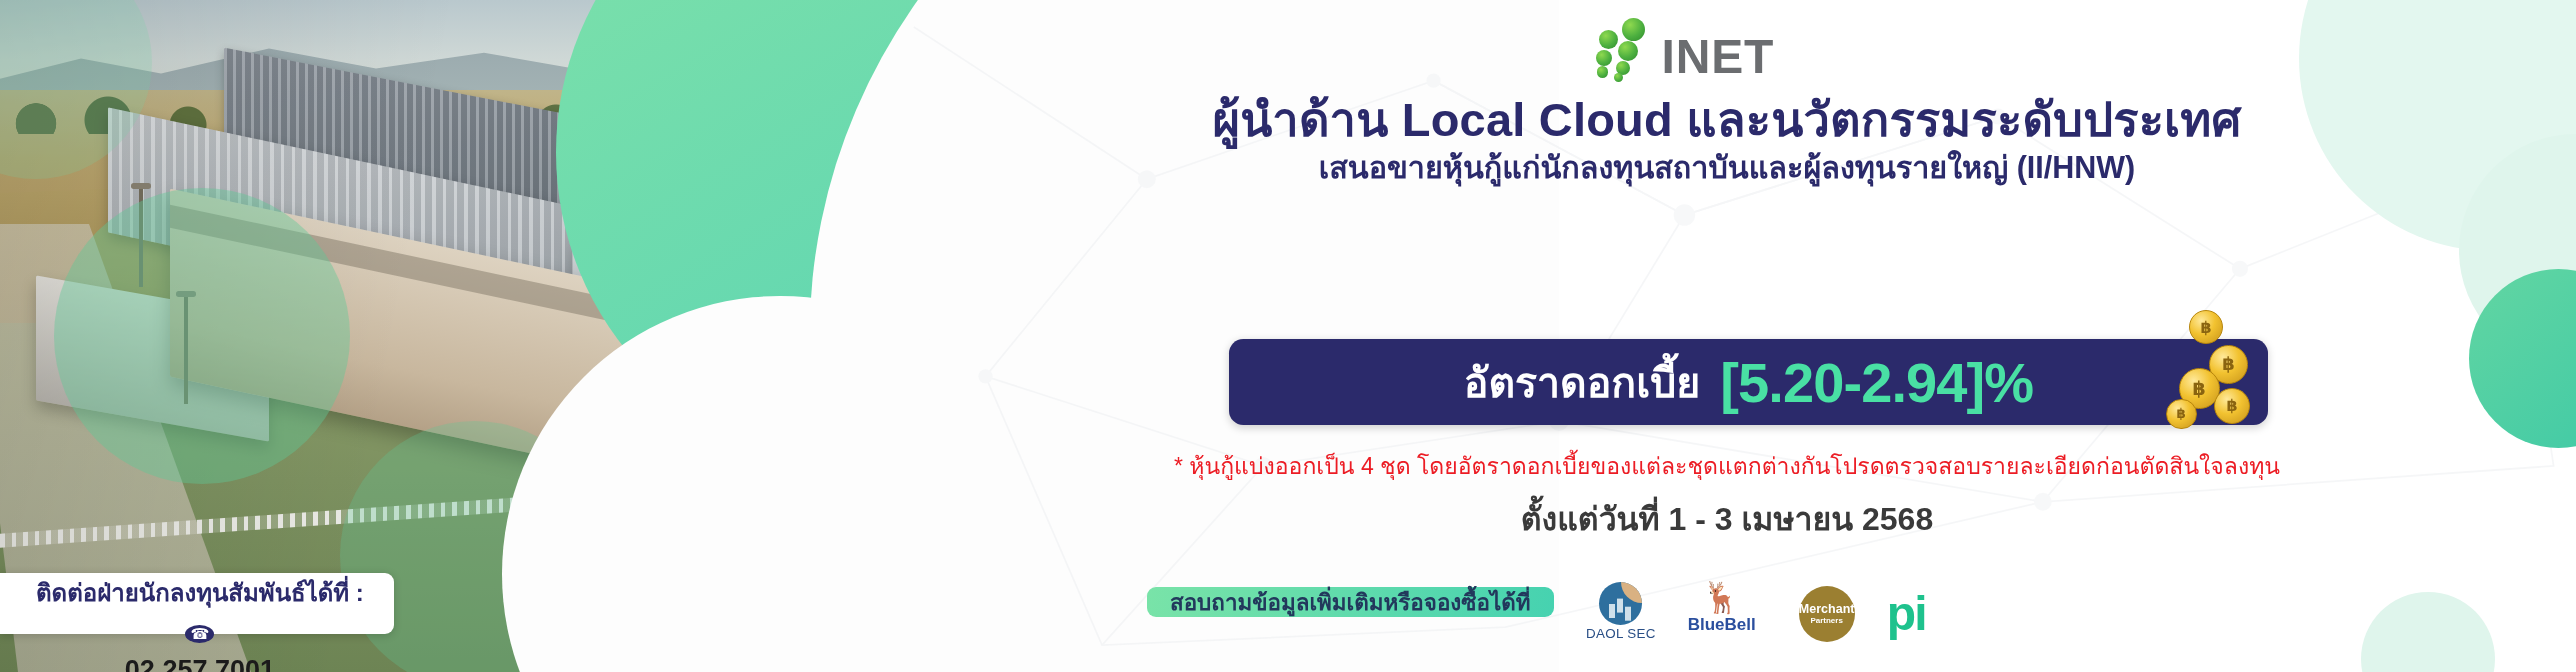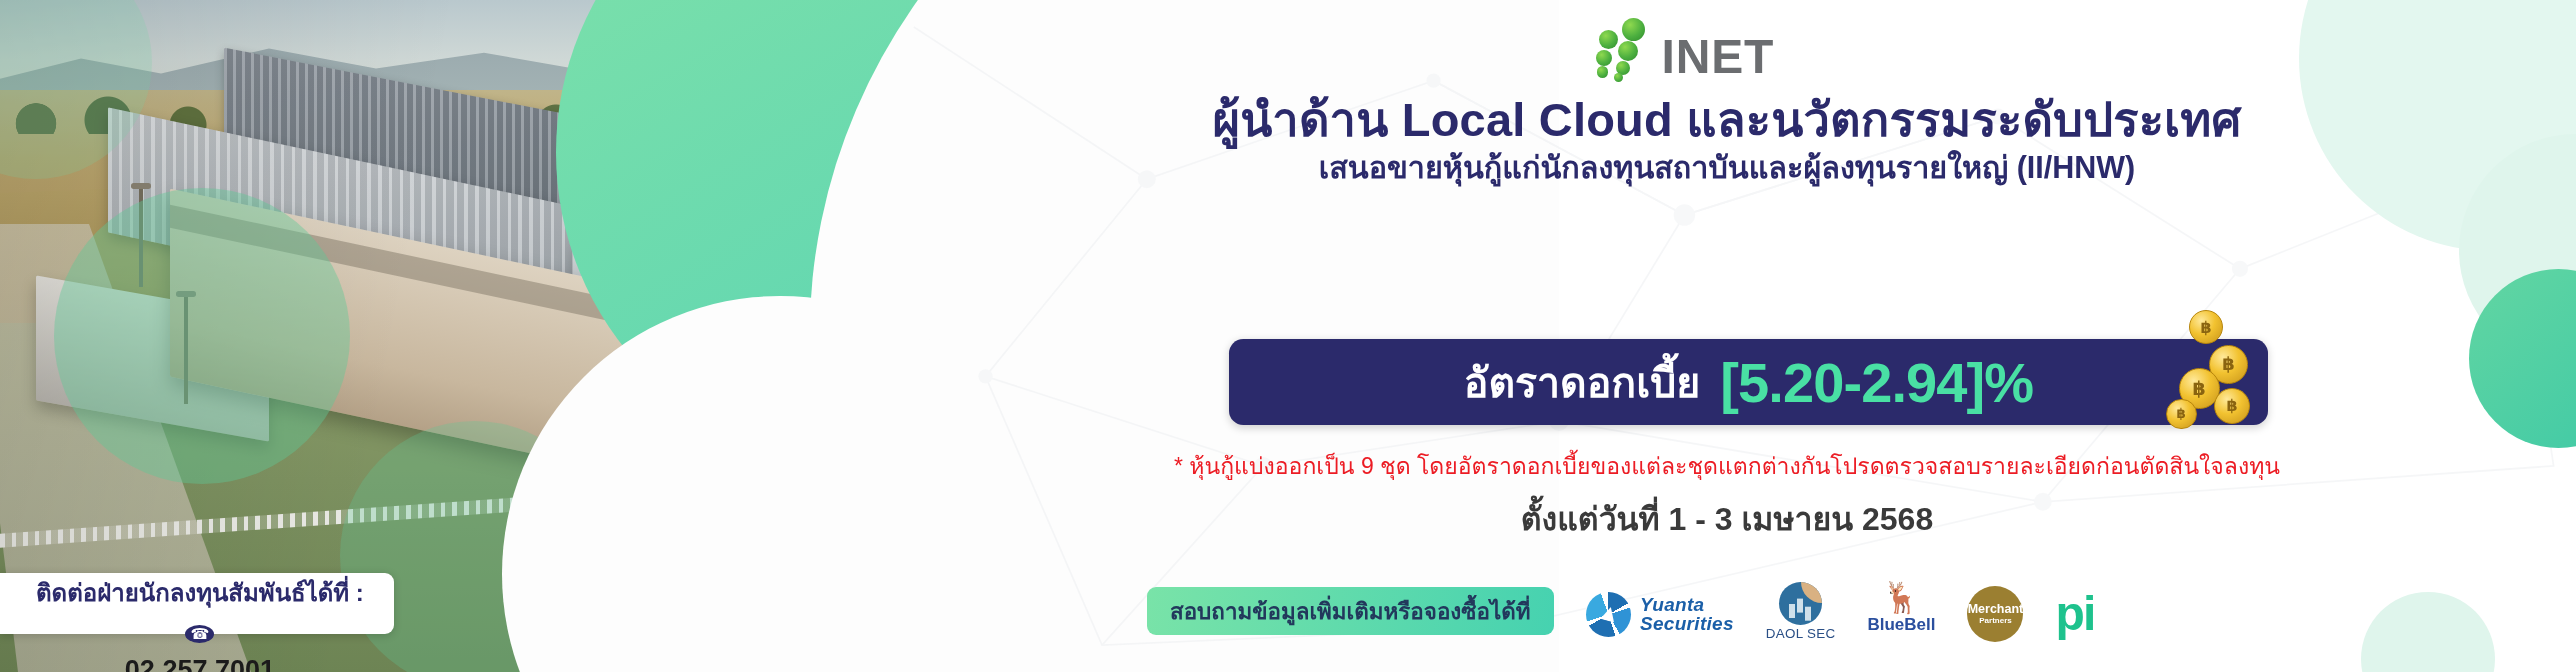--- a/index.html
+++ b/index.html
@@ -258,21 +258,21 @@
   }
   .dateline {
     position: absolute; left: 0; top: 493px; width: 1698px;
     text-align: center;
     font-size: 32px; font-weight: 700; color: #3a3a3a; white-space: nowrap;
   }
 
   
   .cta {
     position: absolute; left: 269px; top: 587px;
-    height: 48px; padding: 0 23px; border-radius: 9px;
+    height: 30px; padding: 0 23px; border-radius: 9px;
     background: linear-gradient(100deg, #79e3a8, #46d2b0);
     display: flex; align-items: center; justify-content: center;
     color: #22385c; font-size: 22.4px; font-weight: 600; white-space: nowrap;
   }
   .partners {
     position: absolute; left: 708px; top: 578px;
     display: flex; align-items: center; gap: 32px; height: 72px;
   }
   .p-logo { display: flex; align-items: center; height: 65px; }
 
@@ -327,21 +327,21 @@
   }
   .maybank-text { font-size: 26px; font-weight: 700; color: #111; letter-spacing: -0.5px; }
 
   .bluebell-wrap { display: flex; flex-direction: column; align-items: center; gap: 2.7px; }
   .deer { font-size: 30.5px; color: #2b3a8f; line-height: 1; }
   .bluebell-text { font-size: 17px; font-weight: 700; color: #2b4f9e; }
 
   .merchant {
     width: 56px; height: 56px; border-radius: 50%;
     background: #9b7f31; display: flex; flex-direction: column;
-    align-items: center; justify-content: center; color: #fff;
+    align-items: center; justify-content: center; color: #fff; margin-left: 11px;
   }
   .merchant-a { font-size: 12.5px; font-weight: 600; line-height: 1.05; }
   .merchant-b { font-size: 8px; font-weight: 600; }
 
   .pi-text {
     font-size: 48px; font-weight: 700; color: #1ec28d;
     line-height: .85; letter-spacing: -1.8px;
   }
 
   
@@ -452,34 +452,27 @@
       <span class="rate-value">[5.20-2.94]%</span>
       <div class="coins">
         <div class="coin" style="left:32px; top:1.8px;  width:34px; height:34px; font-size:16px;">฿</div>
         <div class="coin" style="left:52px; top:36px; width:39px; height:39px; font-size:18px;">฿</div>
         <div class="coin" style="left:21.5px; top:59px; width:41px; height:41px; font-size:19px;">฿</div>
         <div class="coin" style="left:57px; top:79px; width:36px; height:36px; font-size:16px;">฿</div>
         <div class="coin" style="left:9px; top:90px; width:30.5px; height:30.5px; font-size:13.4px;">฿</div>
       </div>
     </div>
 
-    <div class="footnote">* หุ้นกู้แบ่งออกเป็น 9 ชุด โดยอัตราดอกเบี้ยของแต่ละชุดแตกต่างกันโปรดตรวจสอบรายละเอียดก่อนตัดสินใจลงทุน</div>
+    <div class="footnote">* หุ้นกู้แบ่งออกเป็น 4 ชุด โดยอัตราดอกเบี้ยของแต่ละชุดแตกต่างกันโปรดตรวจสอบรายละเอียดก่อนตัดสินใจลงทุน</div>
     <div class="dateline">ตั้งแต่วันที่ 1 - 3 เมษายน 2568</div>
 
     <div class="cta">สอบถามข้อมูลเพิ่มเติมหรือจองซื้อได้ที่</div>
 
     <div class="partners">
 
-      <div class="p-logo">
-        <div class="yuanta-mark"></div>
-        <div class="yuanta-text">
-          <div>Yuanta</div>
-          <div>Securities</div>
-        </div>
-      </div>
 
       <div class="p-logo daol-wrap">
         <div class="daol-mark"></div>
         <div class="daol-text">DAOL SEC</div>
       </div>
 
 
       <div class="p-logo bluebell-wrap">
         <div class="deer">🦌</div>
         <div class="bluebell-text">BlueBell</div>

